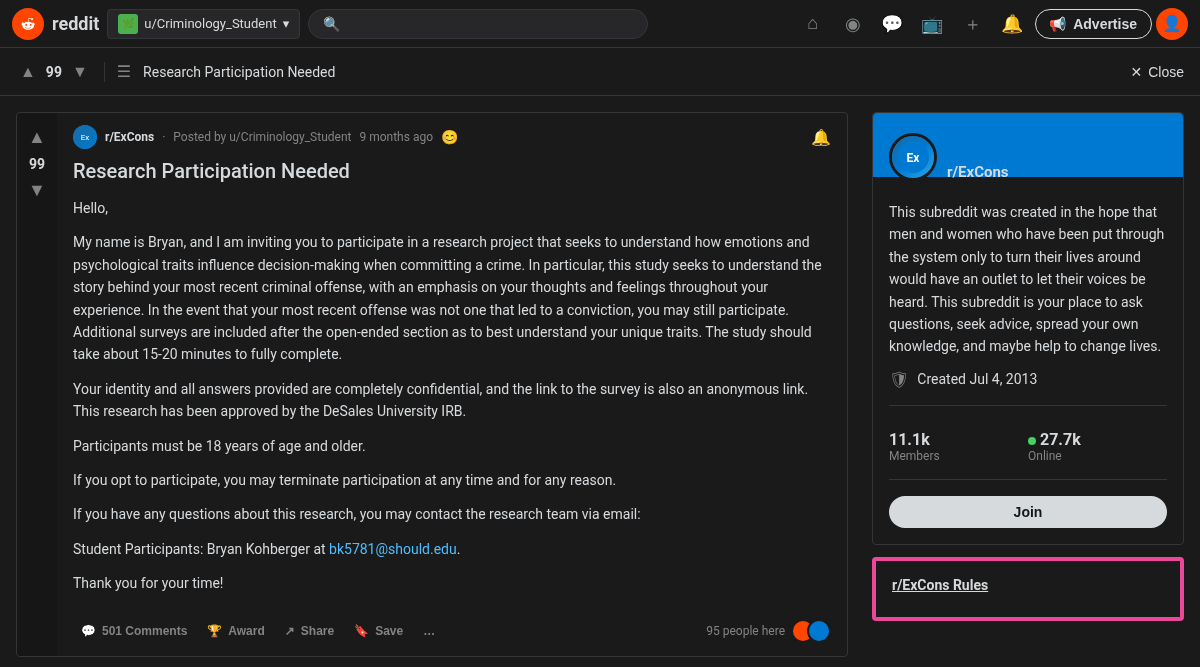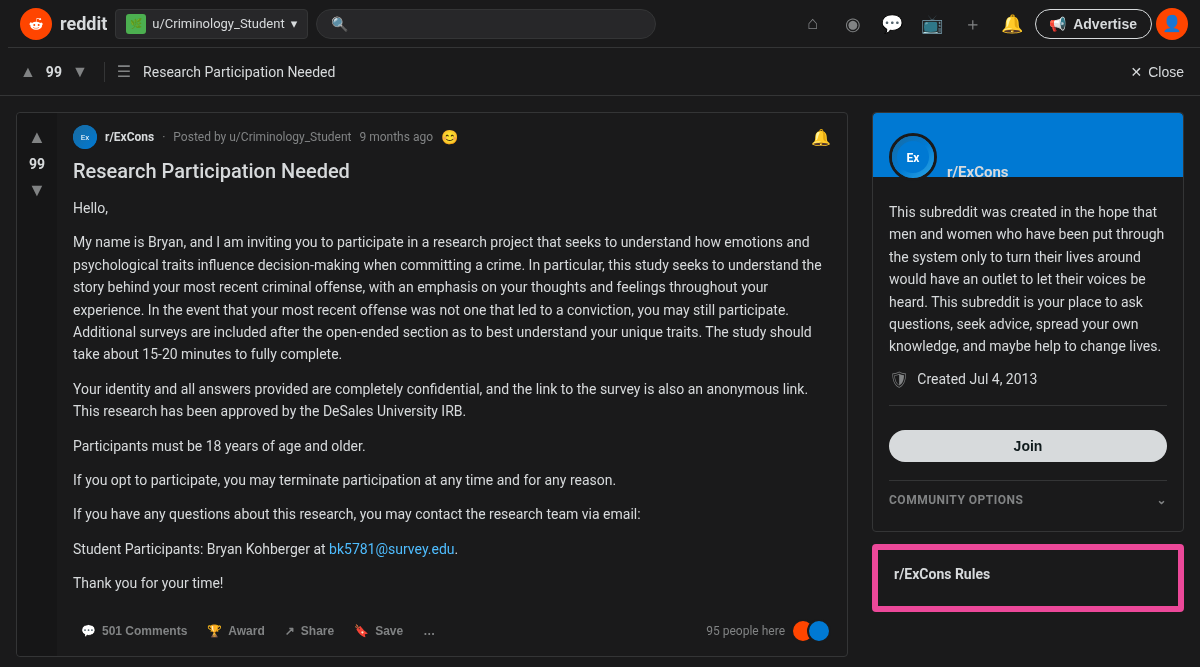--- a/index.html
+++ b/index.html
@@ -8,21 +8,21 @@
     
     .navbar {
       background: #1a1a1b;
       border-bottom: 1px solid #343536;
       height: 48px;
       display: flex;
       align-items: center;
       padding: 0 12px;
       gap: 8px;
       position: fixed;
-      top: 0; left: 8px; right: 0;
+      top: 0; left: 0; right: 0;
       z-index: 100;
     }
     .navbar-logo {
       display: flex;
       align-items: center;
       gap: 8px;
     }
     .reddit-logo {
       width: 32px; height: 32px;
       background: #ff4500;
@@ -270,37 +270,38 @@
     .stat-item { flex: 1; }
     .stat-value { font-weight: 700; color: #d7dadc; font-size: 16px; }
     .stat-label { color: #818384; font-size: 12px; }
     .online-dot { display: inline-block; width: 8px; height: 8px; background: #46d160; border-radius: 50%; margin-right: 4px; }
 
     .join-btn {
       width: 100%; padding: 8px;
       background: #d7dadc; color: #0f1a1c;
       border: none; border-radius: 20px;
       font-weight: 700; font-size: 14px; cursor: pointer;
-      margin-bottom: 18px;
+      margin-bottom: 4px;
     }
 
     .community-options {
       display: flex; align-items: center; justify-content: space-between;
       padding: 12px 0; cursor: pointer;
       font-size: 12px; font-weight: 700; color: #818384;
       text-transform: uppercase; letter-spacing: 0.5px;
       border-top: 1px solid #343536;
     }
 
     .sidebar-card2 {
       background: #1a1a1b;
-      border: 6px solid #ec4899;
+      border: 4px solid #ec4899;
       border-radius: 4px;
       padding: 16px;
       margin-top: 12px;
+      text-decoration: underline;
     }
     .sidebar-card2-title {
       font-weight: 700; color: #d7dadc; font-size: 14px; margin-bottom: 8px;
     }
   </style>
 </head>
 <body>
 
 <nav class="navbar">
   <div class="navbar-logo">
@@ -383,21 +384,21 @@
           <h1 class="post-title">Research Participation Needed</h1>
 
           <div class="post-body">
             <p>Hello,</p>
             <p>My name is Bryan, and I am inviting you to participate in a research project that seeks to understand how emotions and psychological traits influence decision-making when committing a crime. In particular, this study seeks to understand the story behind your most recent criminal offense, with an emphasis on your thoughts and feelings throughout your experience. In the event that your most recent offense was not one that led to a conviction, you may still participate. Additional surveys are included after the open-ended section as to best understand your unique traits. The study should take about 15-20 minutes to fully complete.</p>
             <p class="bold">Your identity and all answers provided are completely confidential, and the link to the survey is also an anonymous link. This research has been approved by the DeSales University IRB.</p>
             <p class="bold">Participants must be 18 years of age and older.</p>
             <p class="bold">If you opt to participate, you may terminate participation at any time and for any reason.</p>
             <p>If you have any questions about this research, you may contact the research team via email:</p>
             <p>
-              <span>Student Participants: Bryan Kohberger at </span><a href="#">bk5781@survey.edu</a><span>.</span>
+              <span>Student Participants: Bryan Kohberger at </span><a href="#">bk5781@should.edu</a><span>.</span>
             </p>
             <p>Thank you for your time!</p>
           </div>
 
           <div class="post-actions">
             <button class="action-btn">
               <span>💬</span>
               <span>501 Comments</span>
             </button>
             <button class="action-btn">
@@ -448,27 +449,35 @@
         <div class="sidebar-body">
           <p class="sidebar-description">This subreddit was created in the hope that men and women who have been put through the system only to turn their lives around would have an outlet to let their voices be heard. This subreddit is your place to ask questions, seek advice, spread your own knowledge, and maybe help to change lives.</p>
 
           <div class="created-info">
             <span class="created-icon">🛡</span>
             <span>Created Jul 4, 2013</span>
           </div>
 
           <div style="border-top:1px solid #343536; padding-top:12px; margin-bottom:12px;"></div>
 
+          <div class="stats-row">
+            <div class="stat-item">
+              <div class="stat-value">11.1k</div>
+              <div class="stat-label">Members</div>
+            </div>
+            <div class="stat-item">
+              <div class="stat-value">
+                <span class="online-dot"></span><span>27.7k</span>
+              </div>
+              <div class="stat-label">Online</div>
+            </div>
+          </div>
 
           <button class="join-btn">Join</button>
 
-          <div class="community-options">
-            <span>COMMUNITY OPTIONS</span>
-            <span>⌄</span>
-          </div>
         </div>
       </div>
 
       <div class="sidebar-card2">
         <div class="sidebar-card2-title">r/ExCons Rules</div>
       </div>
     </div>
 
   </div>
 </div>

